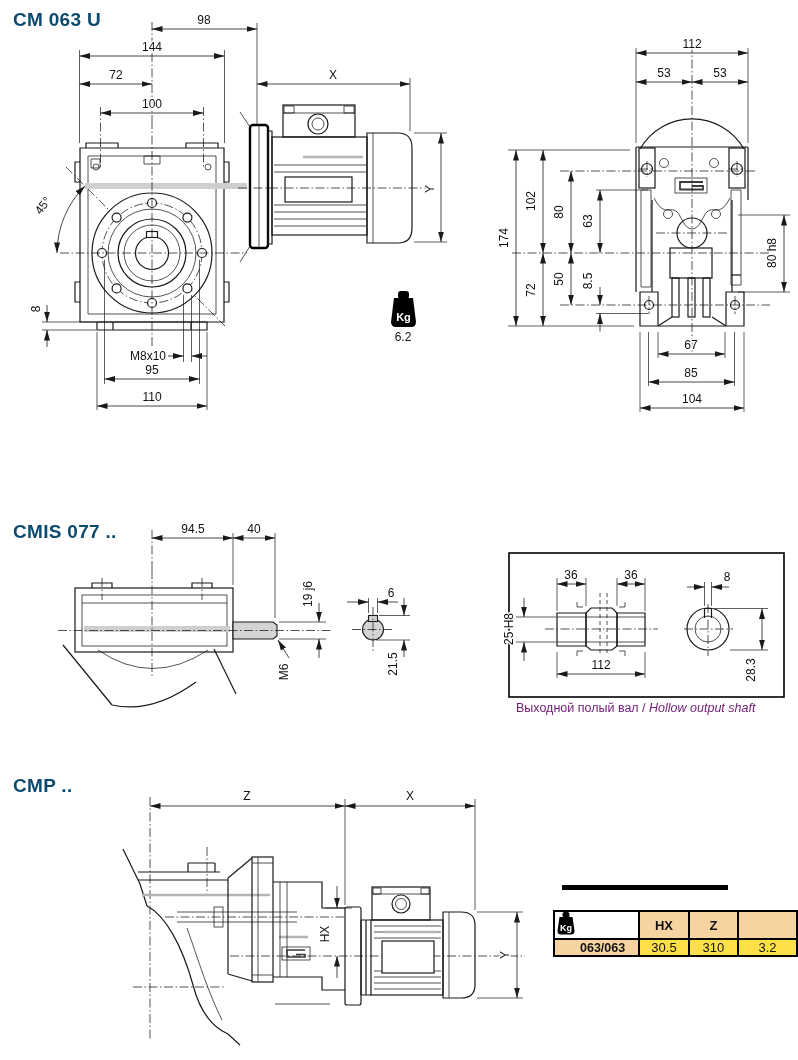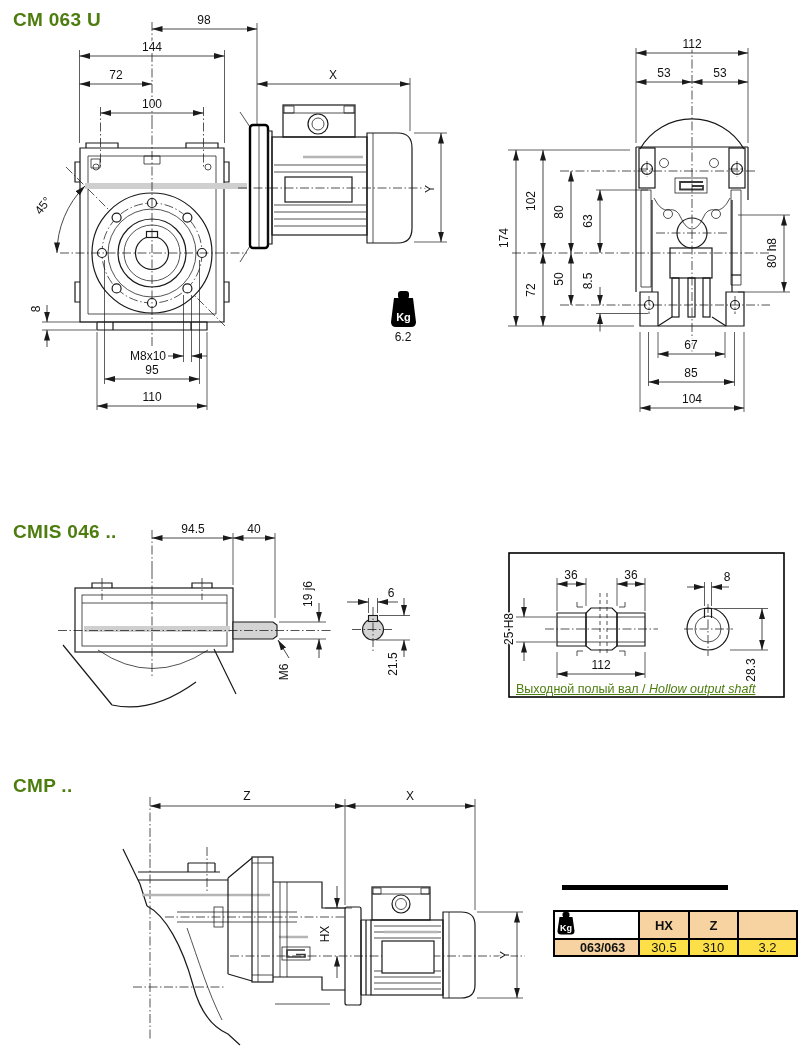--- a/index.html
+++ b/index.html
@@ -1,21 +1,21 @@
 <!DOCTYPE html>
 <html><head>
 <meta charset="utf-8">
 <style>
   html,body{margin:0;padding:0;background:#fff;}
   .page{position:relative;width:798px;height:1060px;background:#fff;overflow:hidden;
         font-family:"Liberation Sans","DejaVu Sans",sans-serif;color:#111;}
   .page svg{position:absolute;left:0;top:0;}
-  .title{position:absolute;left:13px;font-weight:bold;font-size:19px;letter-spacing:.3px;color:#4d7c0f;}
+  .title{position:absolute;left:13px;font-weight:bold;font-size:19px;letter-spacing:.3px;color:#0c4a6e;}
   #title-cm{top:9px;} #title-cmis{top:521px;} #title-cmp{top:775px;}
-  .caption{position:absolute;left:516px;top:682px;font-size:12.5px;white-space:nowrap;color:#4d7c0f;text-decoration:underline;}
+  .caption{position:absolute;left:516px;top:701px;font-size:12.5px;white-space:nowrap;color:#701a75;}
   .caption .en{font-style:italic;}
   .rule{position:absolute;left:562px;top:885px;width:166px;height:5px;background:#000;}
   
   .tbl{position:absolute;left:553px;top:910px;border-collapse:collapse;table-layout:fixed;}
   .tbl td{border:2px solid #000;text-align:center;vertical-align:middle;padding:0;
           font-size:13px;background:#fde047;}
   .tbl .hd{background:#f6d3a0;font-weight:bold;height:26px;}
   .tbl .empty{background:#fff;}
   .tbl .model{background:#f6d3a0;font-weight:bold;font-size:12.5px;padding-left:12px;}
   .tbl tr{height:16px;}
@@ -35,21 +35,21 @@
          text-anchor:middle;paint-order:stroke;stroke:#fff;stroke-width:3px;}
   text.kgt{font-family:"Liberation Sans","DejaVu Sans",sans-serif;font-weight:bold;fill:#fff;
          text-anchor:middle;paint-order:normal;stroke:none;}
 </style>
 </head>
 <body>
 
 <div class="page">
 
 <div class="title" id="title-cm">CM 063 U</div>
-<div class="title" id="title-cmis">CMIS 046 ..</div>
+<div class="title" id="title-cmis">CMIS 077 ..</div>
 <div class="title" id="title-cmp">CMP ..</div>
 
 <svg width="798" height="1060" viewBox="0 0 798 1060">
   <defs>
     <marker id="ar" markerWidth="12" markerHeight="8" refX="10.5" refY="4" orient="auto-start-reverse" markerUnits="userSpaceOnUse">
       <path d="M0,1 L10.5,4 L0,7 Z" fill="#1a1a1a"></path>
     </marker>
   </defs>
 
   <g>

